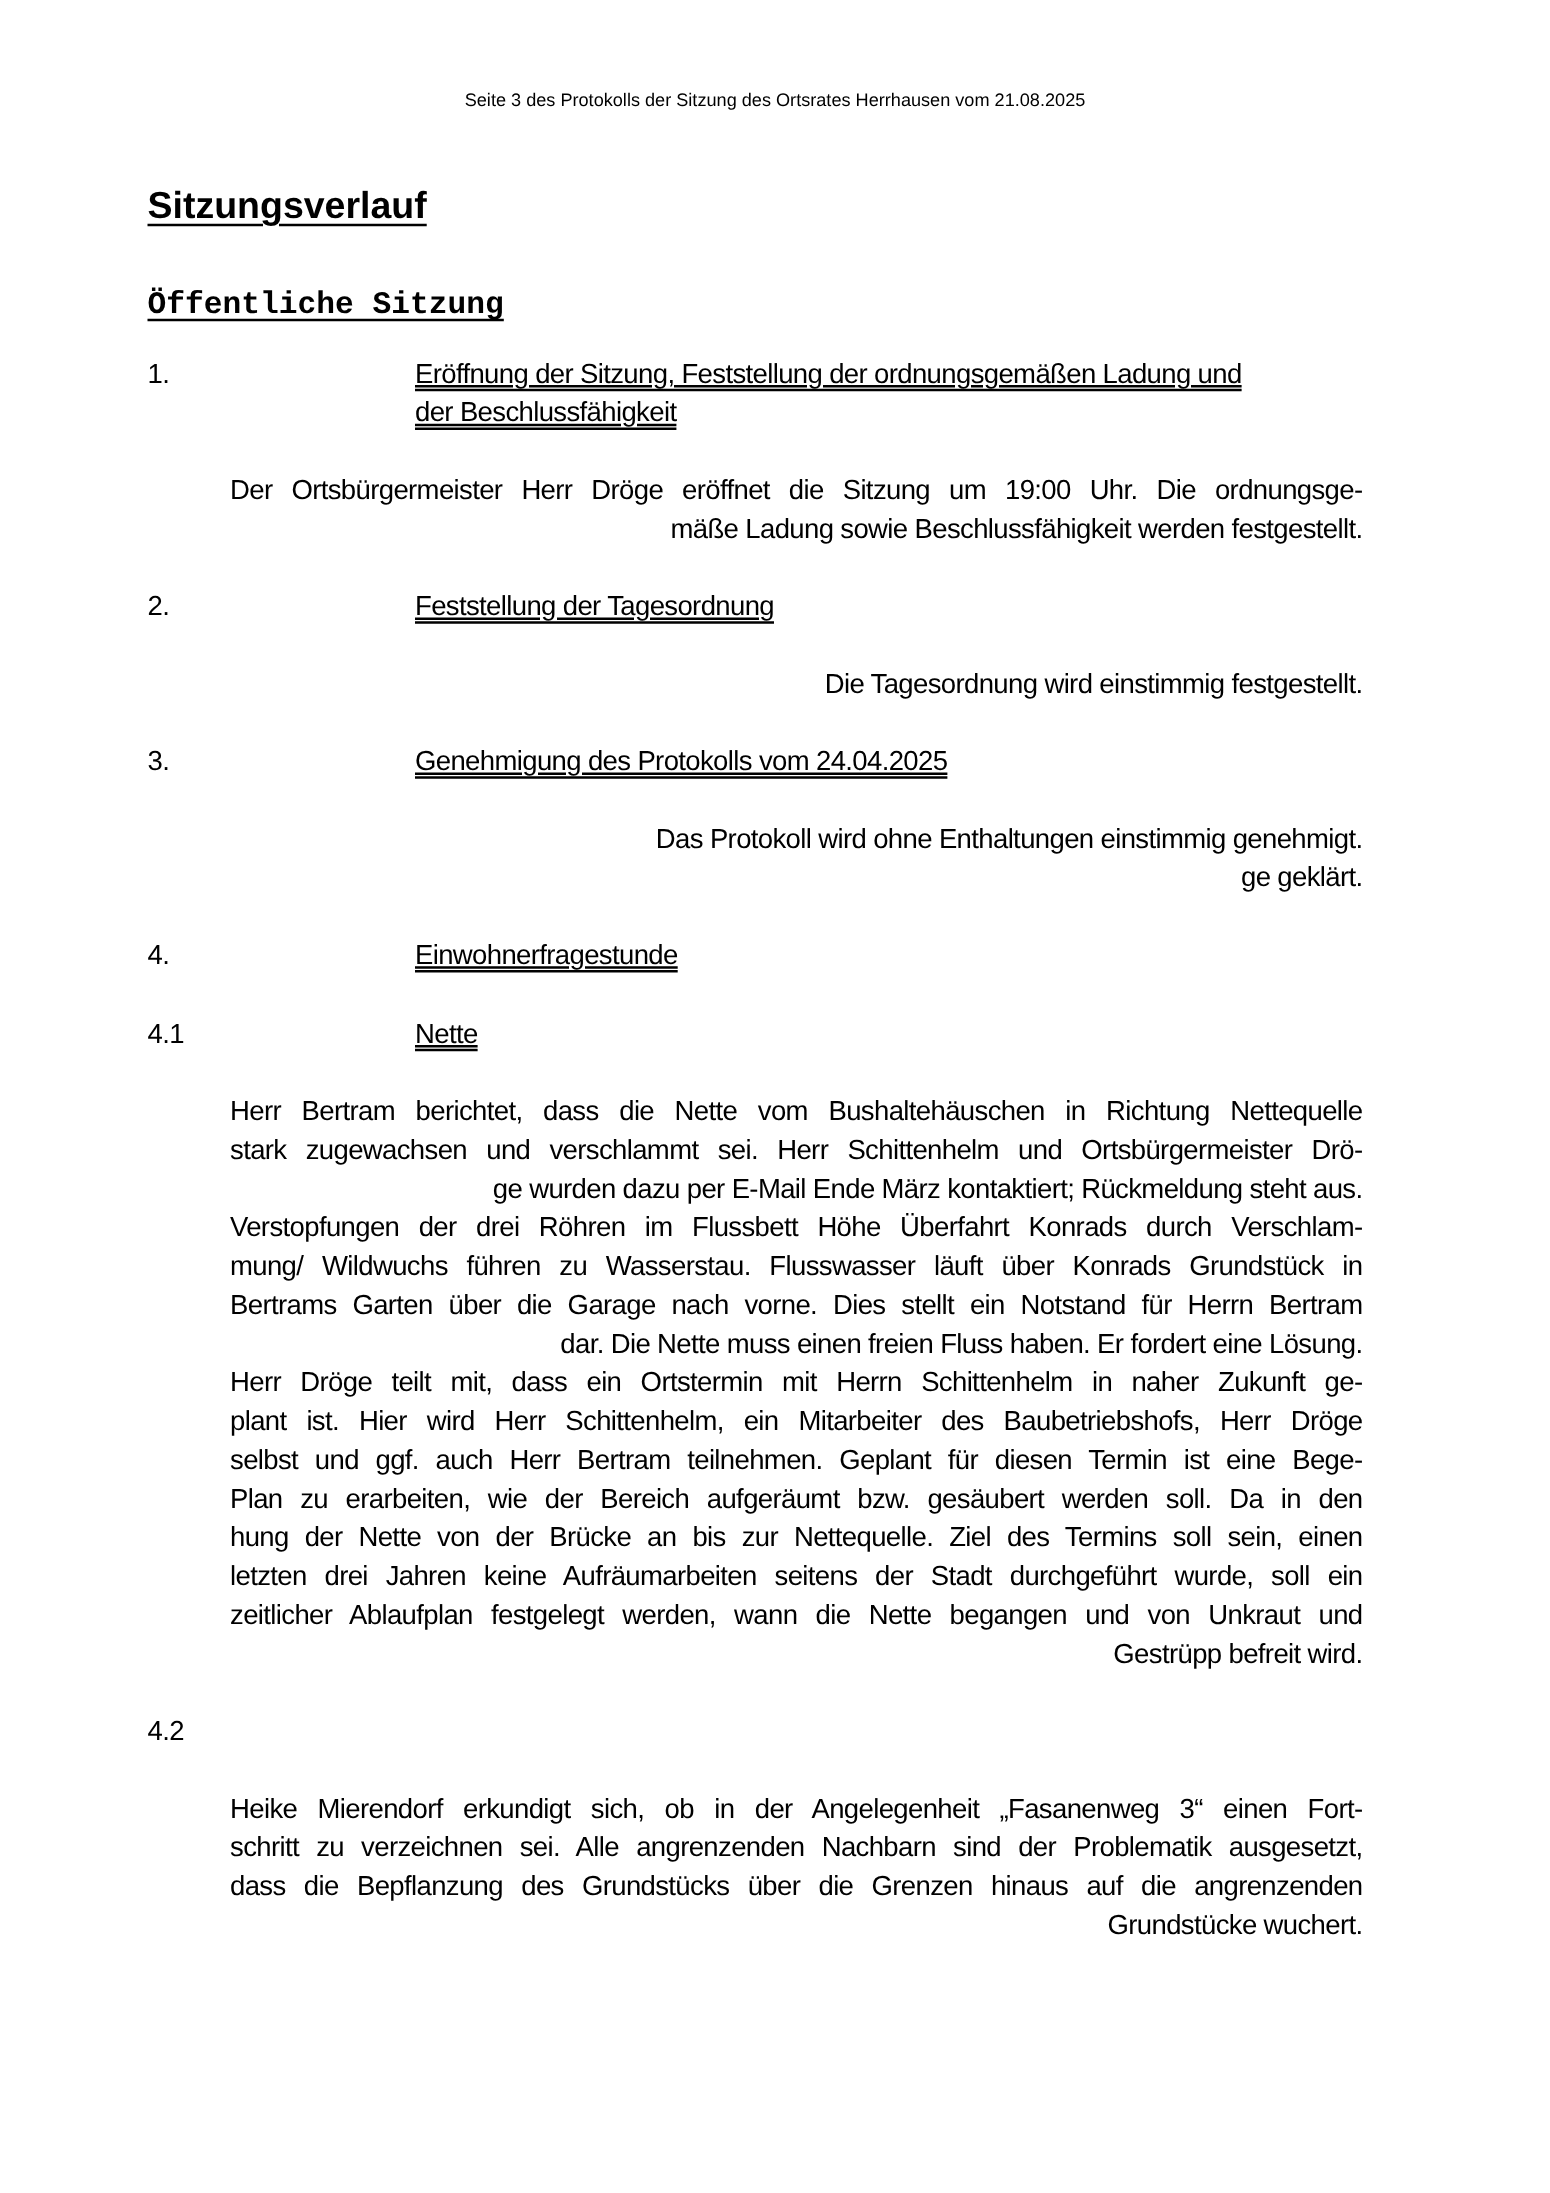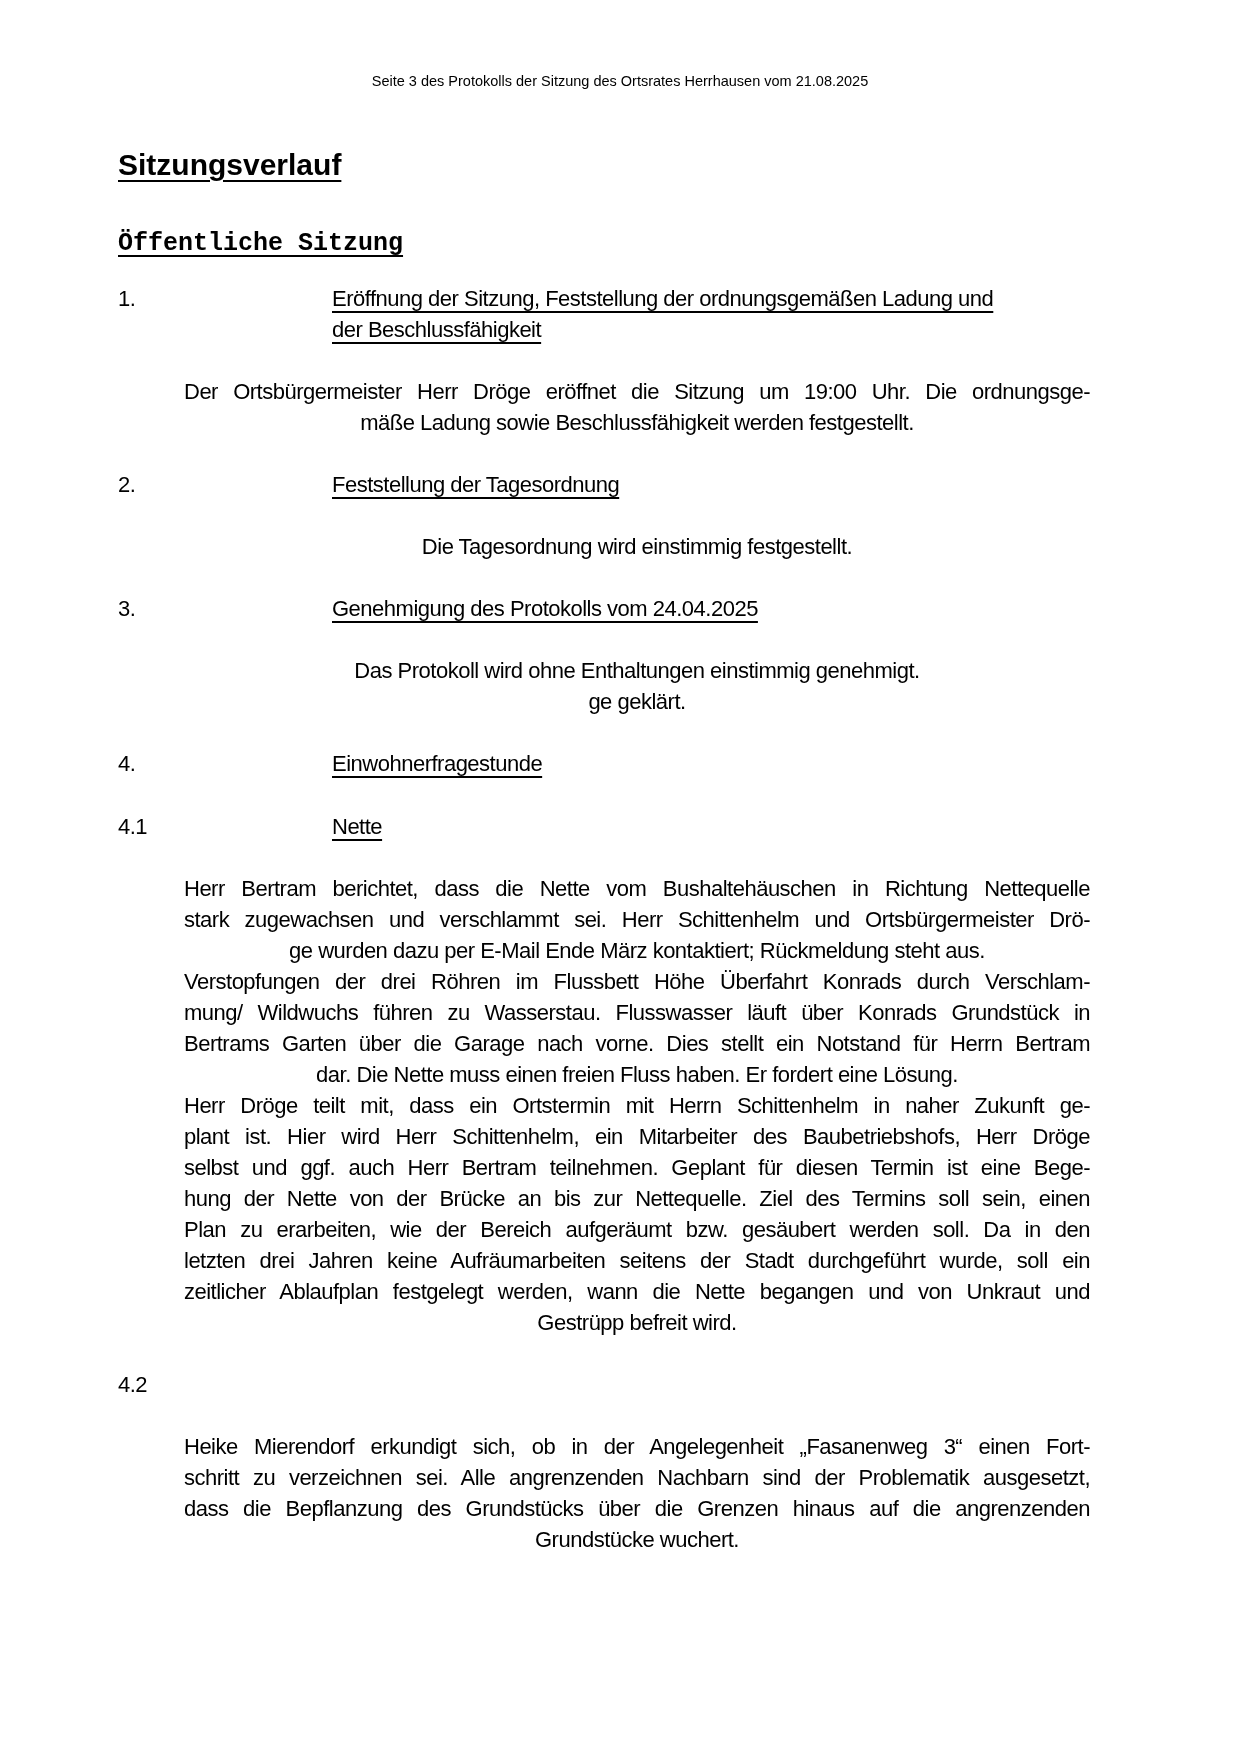--- a/index.html
+++ b/index.html
@@ -64,36 +64,37 @@
     letter-spacing: -0.5px;
     margin-bottom: 31px;
   }
   .item-number {
     flex: 0 0 214px;
     width: 214px;
   }
   .item-heading {
     flex: 1 1 auto;
     min-width: 0;
+    text-decoration: underline;
   }
   .heading-line {
     text-decoration: underline;
     text-decoration-thickness: 1.8px;
     text-underline-offset: 5px;
     display: table;
   }
   .paragraph {
     margin: 0 0 31px 66px;
     width: 906px;
     font-size: 22px;
     line-height: 31px;
     letter-spacing: -0.5px;
   }
   .text-line {
-    text-align: center;
+    text-align: right;
   }
   .text-line.justified {
     text-align: justify;
     text-align-last: justify;
   }
 </style>
 </head>
 <body>
 
 <div class="page">
@@ -159,22 +160,22 @@
           <div class="text-line justified" style="">Herr Bertram berichtet, dass die Nette vom Bushaltehäuschen in Richtung Nettequelle</div>
           <div class="text-line justified" style="">stark zugewachsen und verschlammt sei. Herr Schittenhelm und Ortsbürgermeister Drö-</div>
           <div class="text-line" style="">ge wurden dazu per E-Mail Ende März kontaktiert; Rückmeldung steht aus.</div>
           <div class="text-line justified" style="">Verstopfungen der drei Röhren im Flussbett Höhe Überfahrt Konrads durch Verschlam-</div>
           <div class="text-line justified" style="">mung/ Wildwuchs führen zu Wasserstau. Flusswasser läuft über Konrads Grundstück in</div>
           <div class="text-line justified" style="">Bertrams Garten über die Garage nach vorne. Dies stellt ein Notstand für Herrn Bertram</div>
           <div class="text-line" style="">dar. Die Nette muss einen freien Fluss haben. Er fordert eine Lösung.</div>
           <div class="text-line justified" style="">Herr Dröge teilt mit, dass ein Ortstermin mit Herrn Schittenhelm in naher Zukunft ge-</div>
           <div class="text-line justified" style="">plant ist. Hier wird Herr Schittenhelm, ein Mitarbeiter des Baubetriebshofs, Herr Dröge</div>
           <div class="text-line justified" style="">selbst und ggf. auch Herr Bertram teilnehmen. Geplant für diesen Termin ist eine Bege-</div>
+          <div class="text-line justified" style="">Plan zu erarbeiten, wie der Bereich aufgeräumt bzw. gesäubert werden soll. Da in den</div>
           <div class="text-line justified" style="">hung der Nette von der Brücke an bis zur Nettequelle. Ziel des Termins soll sein, einen</div>
-          <div class="text-line justified" style="">Plan zu erarbeiten, wie der Bereich aufgeräumt bzw. gesäubert werden soll. Da in den</div>
           <div class="text-line justified" style="">letzten drei Jahren keine Aufräumarbeiten seitens der Stadt durchgeführt wurde, soll ein</div>
           <div class="text-line justified" style="">zeitlicher Ablaufplan festgelegt werden, wann die Nette begangen und von Unkraut und</div>
           <div class="text-line" style="">Gestrüpp befreit wird.</div>
         </div>
       </div>
       <div class="agenda-item">
         <div class="item-row">
           <div class="item-number">4.2</div>
         </div>
         <div class="paragraph">

